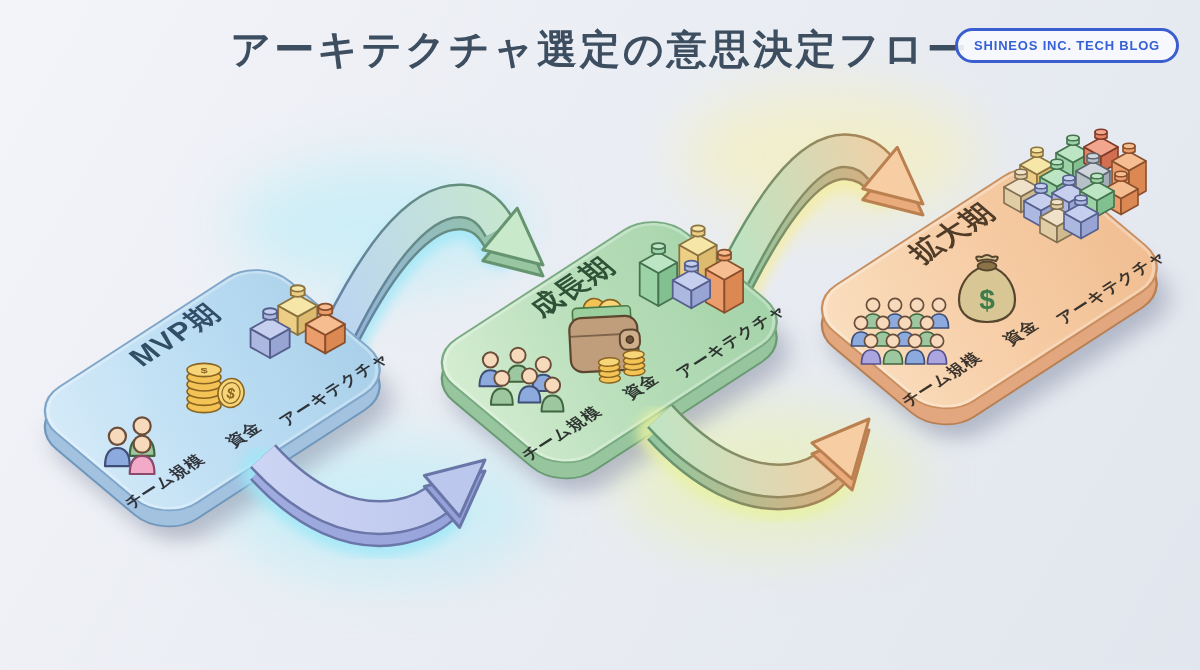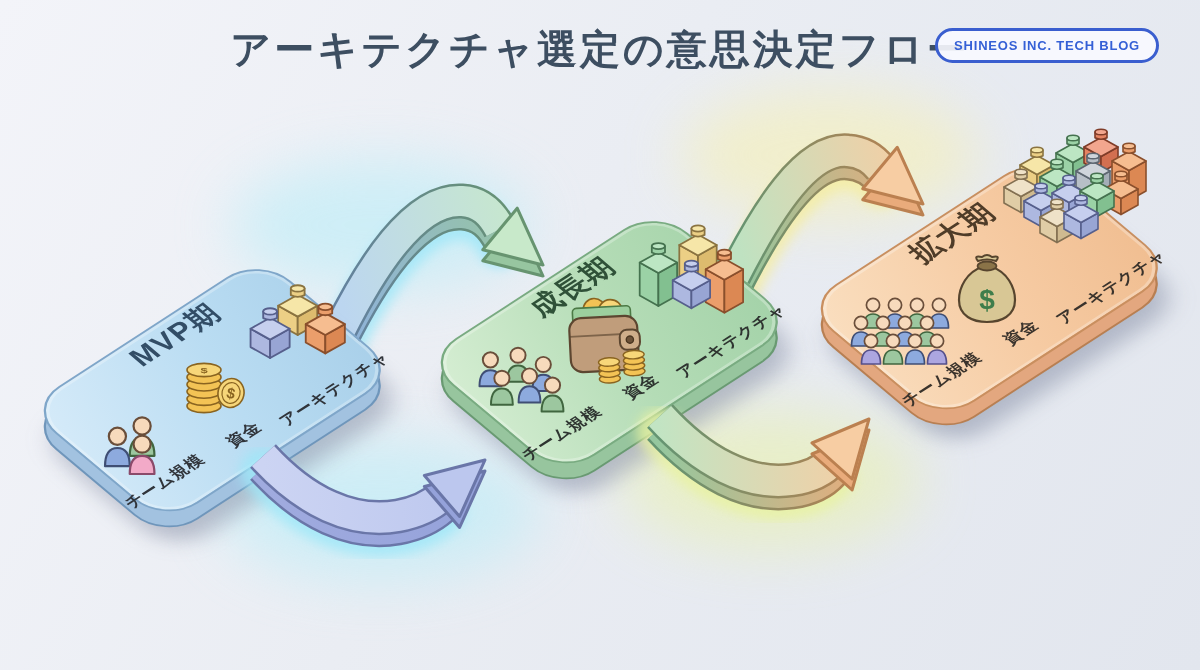--- a/index.html
+++ b/index.html
@@ -13,21 +13,21 @@
   .g-cyan1{left:230px;top:160px;width:300px;height:130px;background:#b5edf8;}
   .g-cyan2{left:220px;top:440px;width:320px;height:140px;background:#b5edf8;}
   .g-yel1{left:680px;top:90px;width:300px;height:130px;background:#f8f1ae;}
   .g-yel2{left:620px;top:410px;width:300px;height:140px;background:#e9f2a8;}
 
   .page-title{
     position:absolute;left:50%;top:22px;transform:translateX(-50%);
     font-size:40px;font-weight:800;letter-spacing:3px;white-space:nowrap;z-index:20;
   }
   .badge{
-    position:absolute;right:41px;top:28px;z-index:21;
+    position:absolute;right:21px;top:28px;z-index:21;
     padding:7px 16px;border-radius:999px;border:3px solid #3a5ecf;
     background:rgba(248,250,255,.9);font-size:13px;font-weight:700;letter-spacing:.8px;
     white-space:nowrap;
   }
 
   .panel{position:absolute;width:280px;height:182px;transform:matrix(0.84,-0.545,0.766,0.643,0,0);transform-origin:0 0;}
   .panel>div{position:absolute;inset:0;border-radius:40px;}
   .plate-shadow{transform:translate(-17px,32px);background:rgba(95,105,135,.38);filter:blur(11px);border-radius:48px;}
   .plate-side{transform:translate(-12.8px,14px);background:var(--side);border:2.5px solid var(--sedge);}
   .plate-top{

